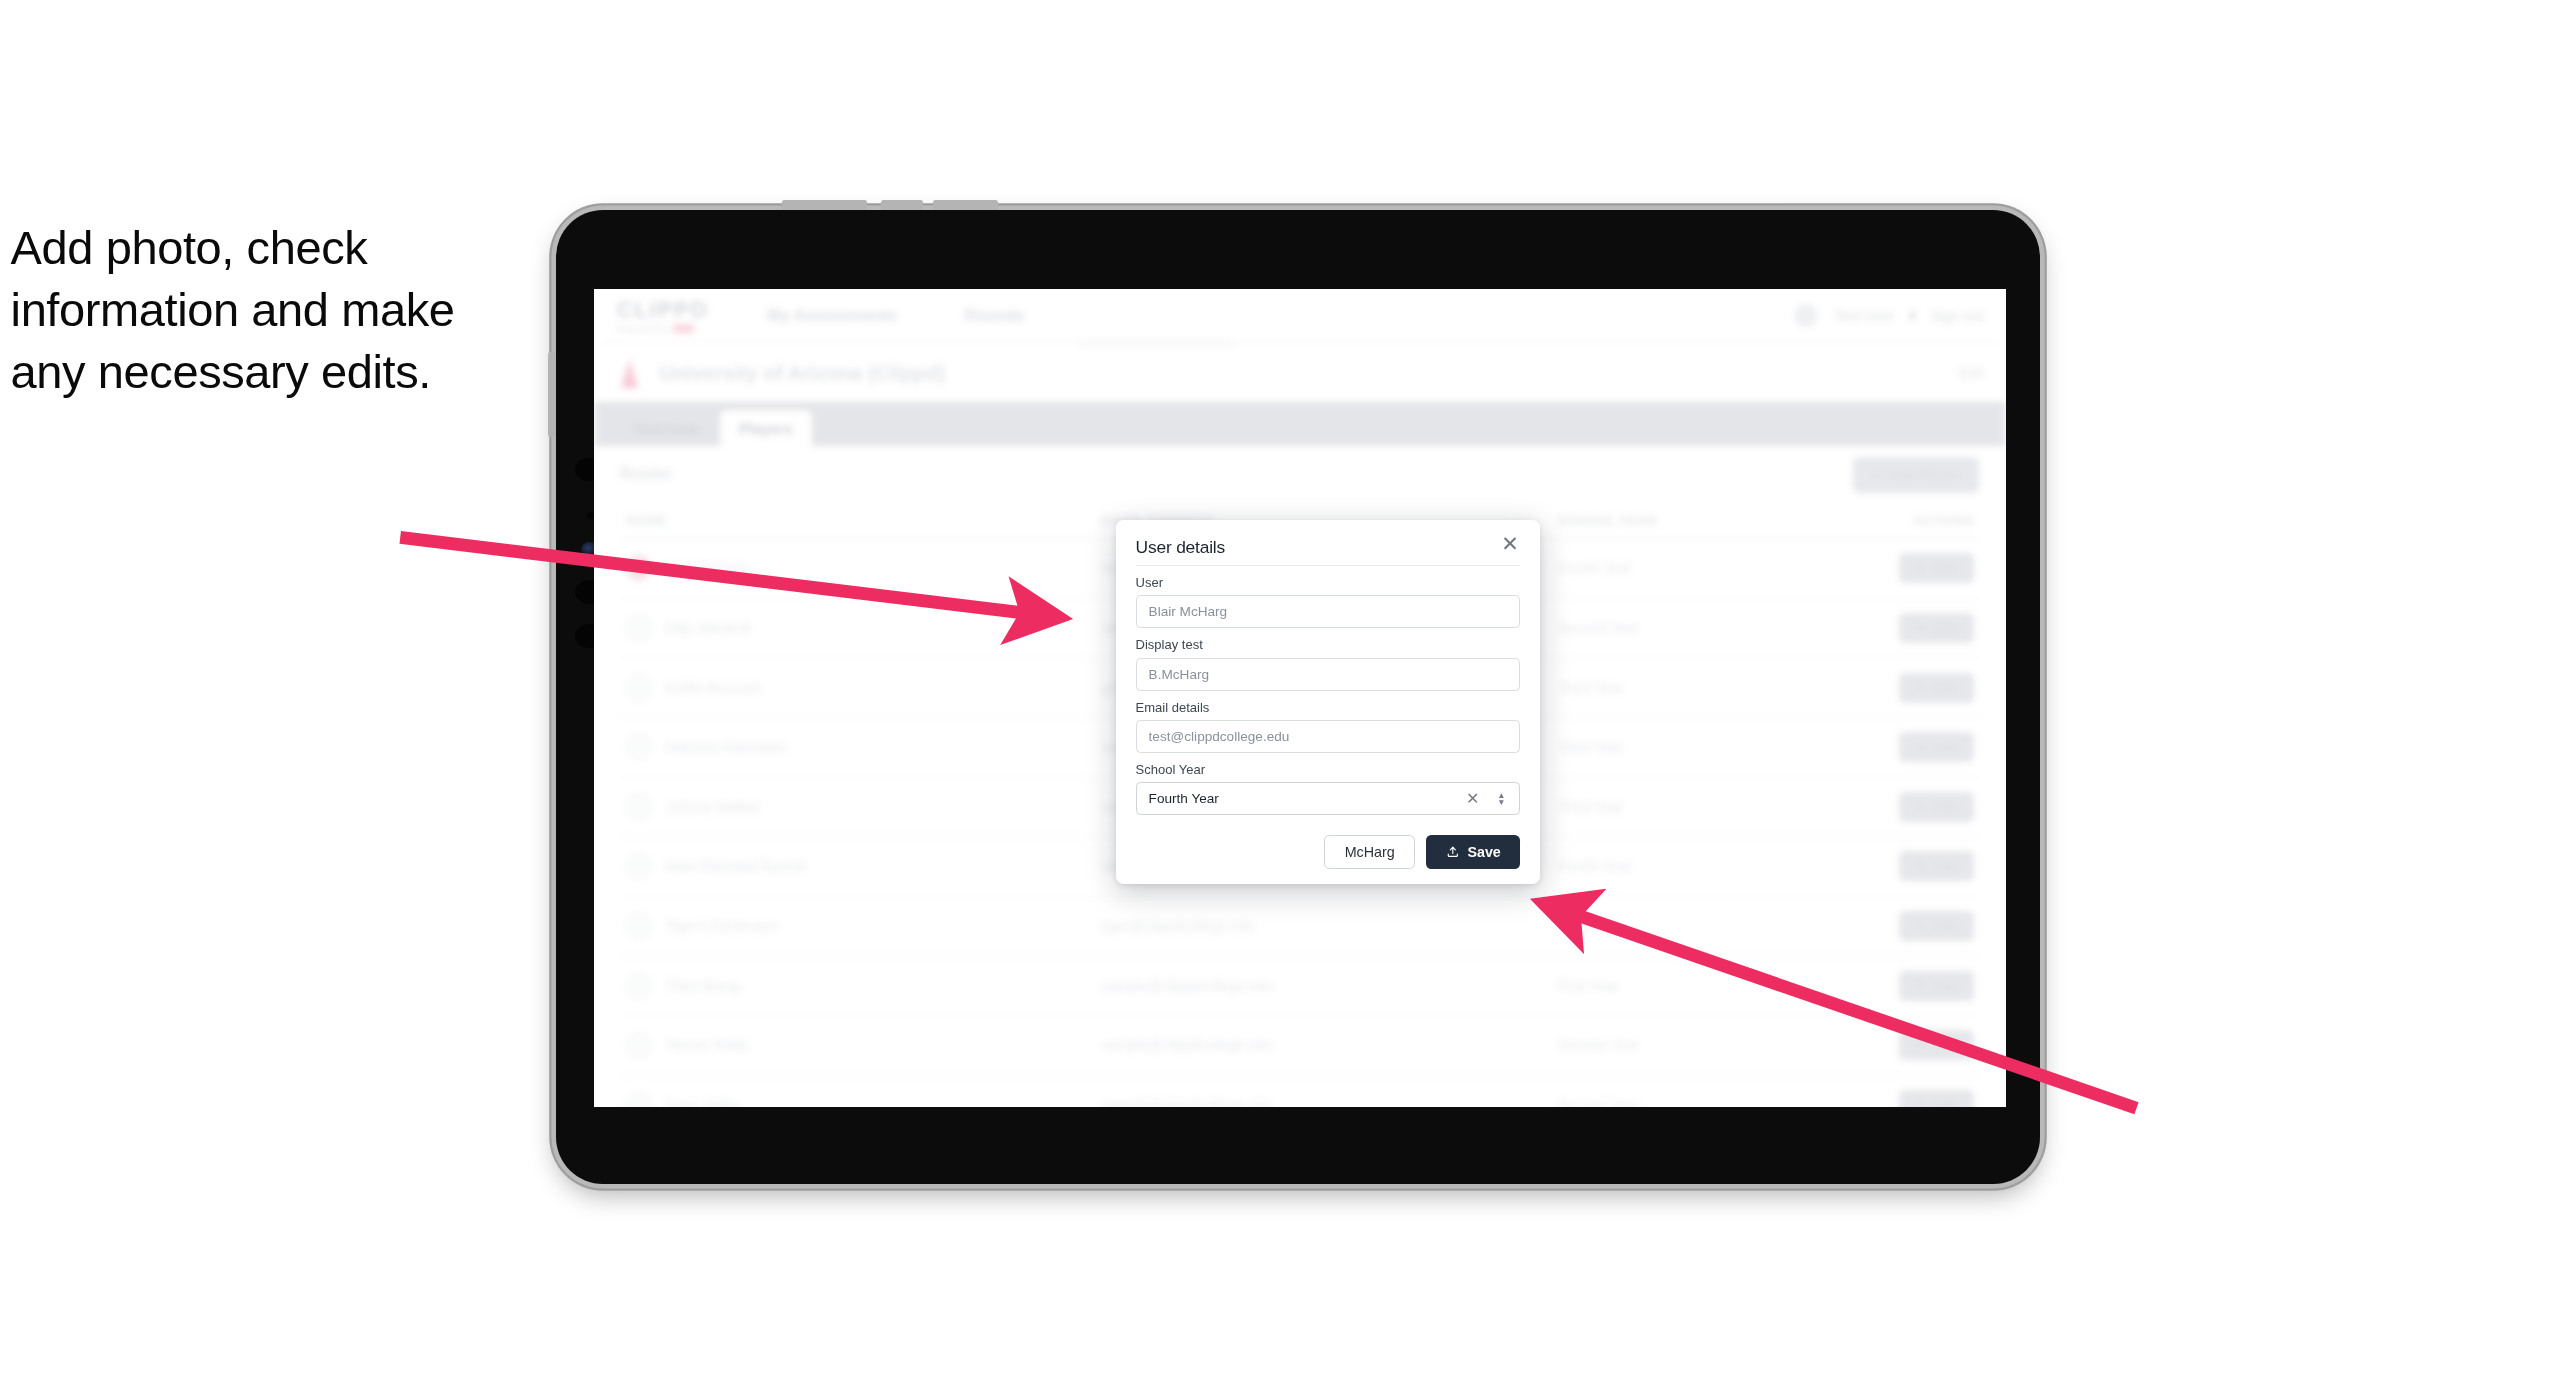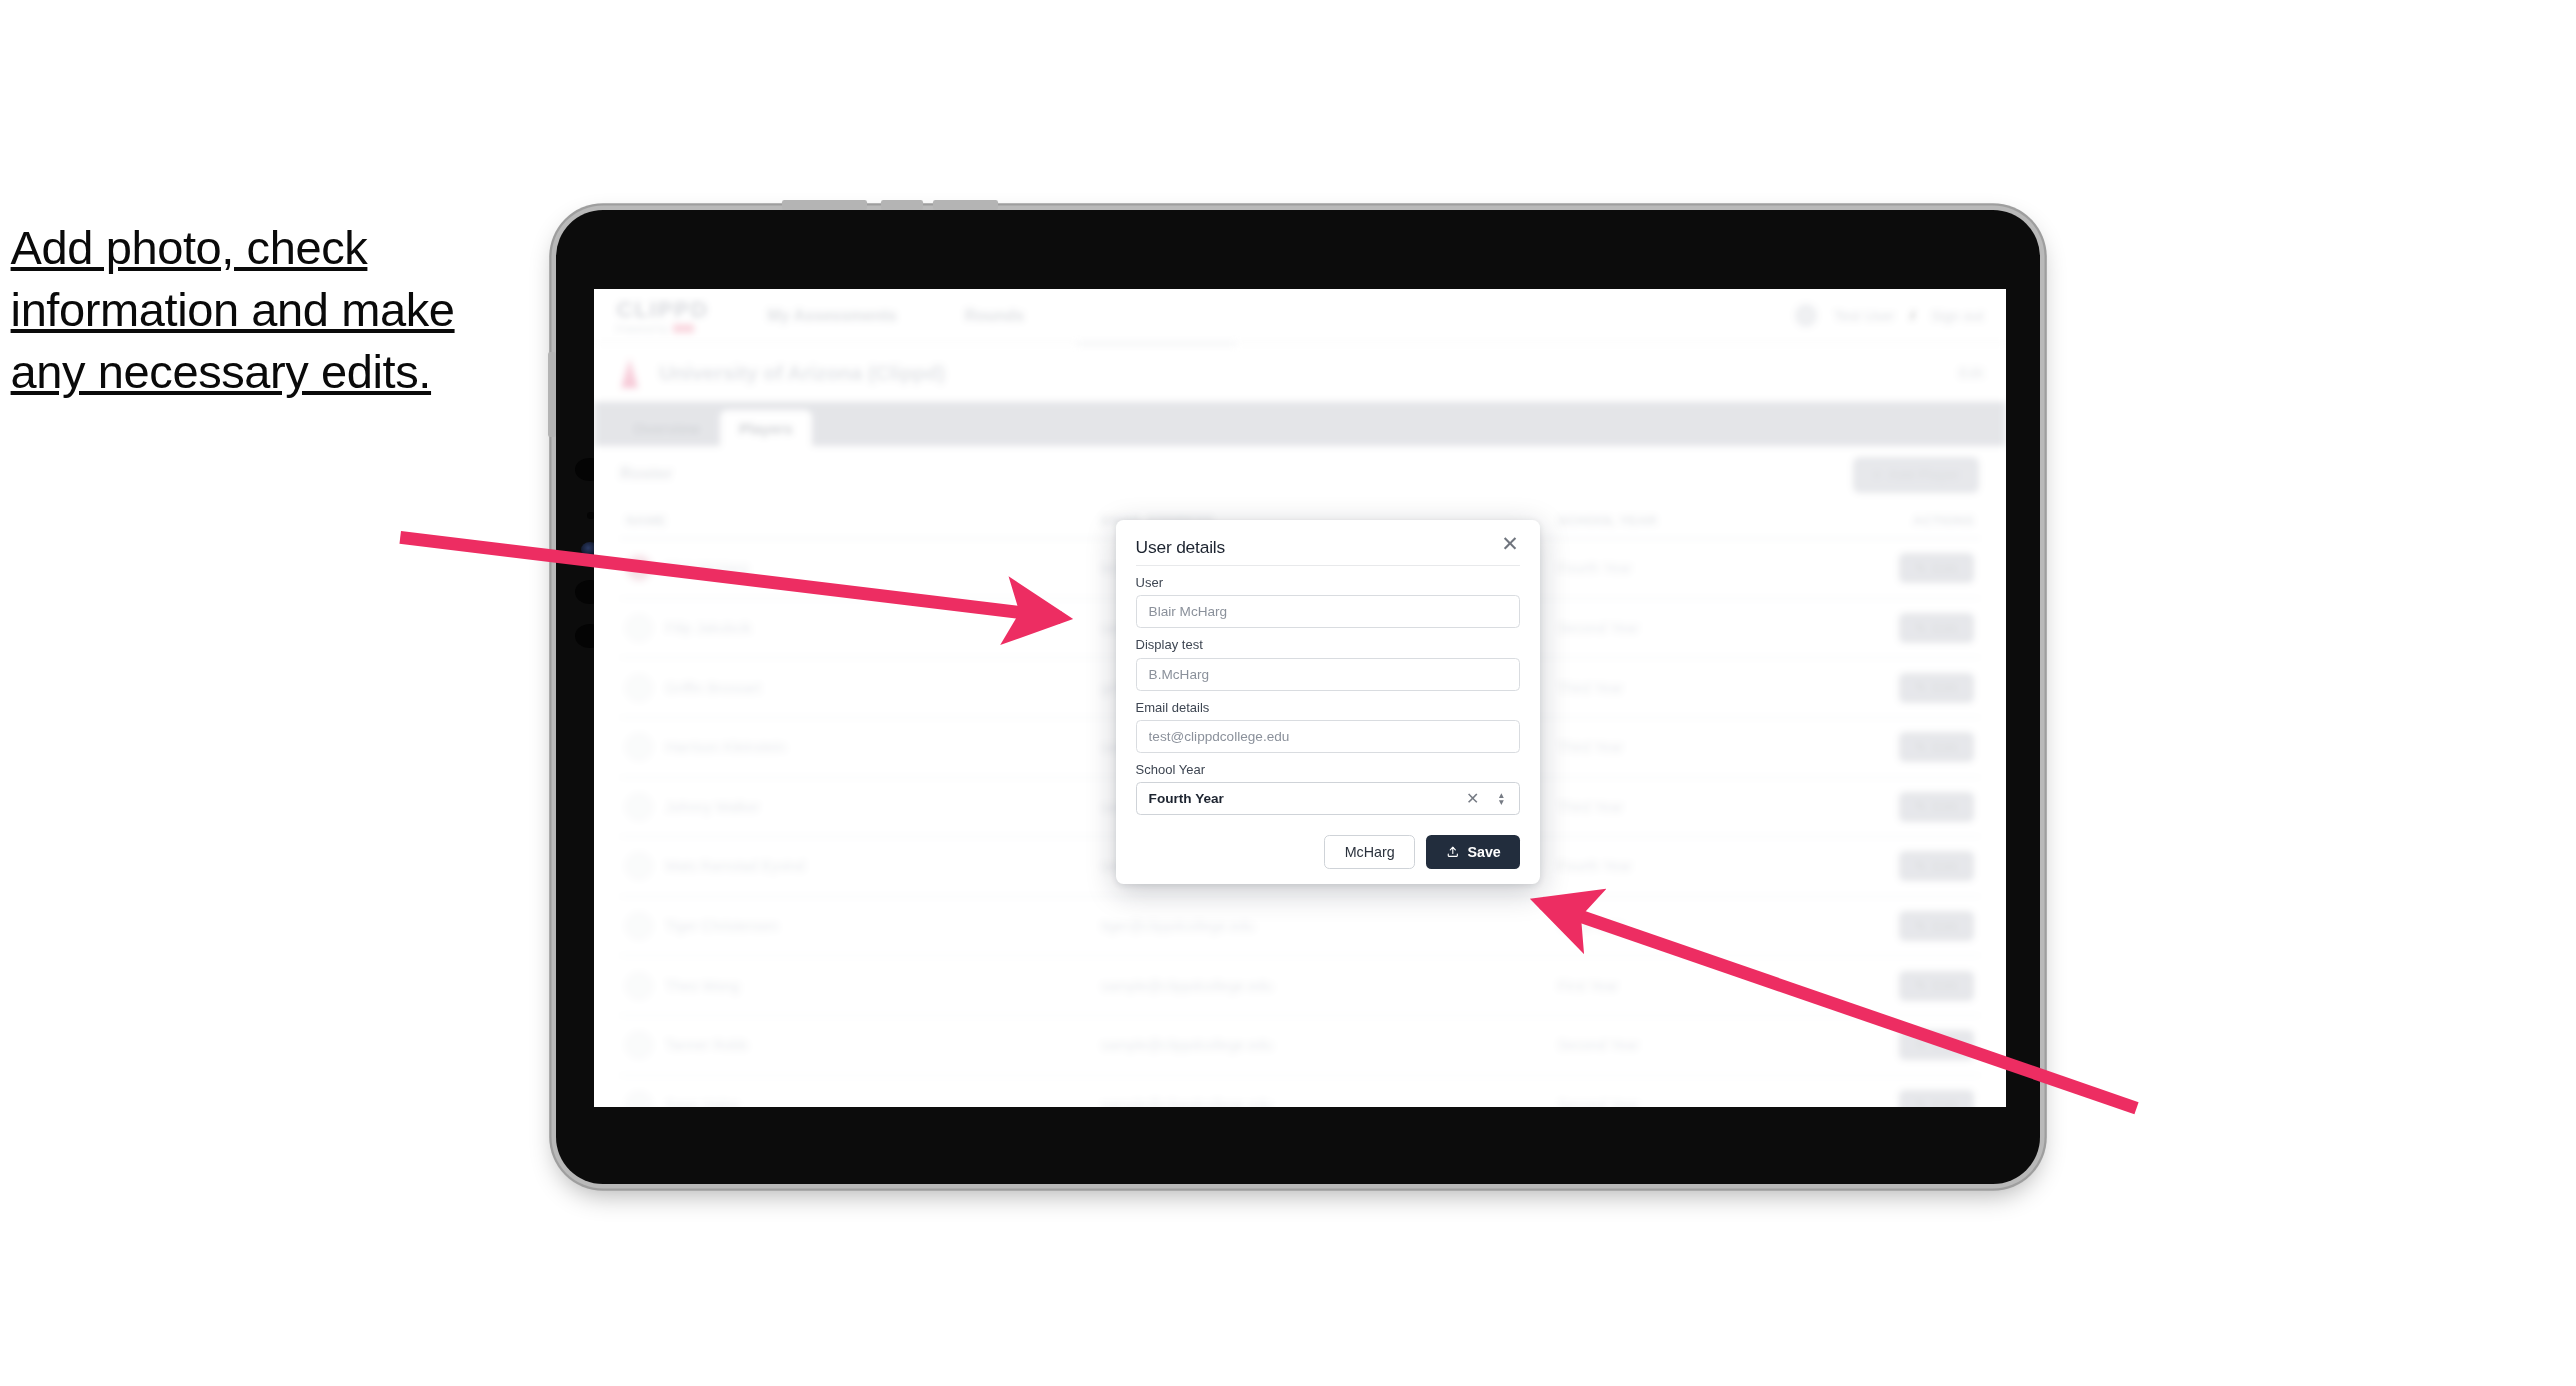--- a/index.html
+++ b/index.html
@@ -14,21 +14,21 @@
   
   .caption {
     position: absolute;
     color: #0a0a0a;
     font-size: 47px;
     line-height: 1.32;
     font-weight: 400;
     letter-spacing: -0.4px;
     white-space: pre-line;
   }
-  #caption-left  { left: 10.6px;  top: 217px; width: 521px; text-decoration: underline; }
+  #caption-left  { left: 10.6px;  top: 217px; width: 521px; }
   #caption-right { left: 2177px; top: 1028px; width: 393px; }
   .caption b { font-weight: 700; }
 
   
   #tablet {
     position: absolute;
     left: 556px; top: 210px;
     width: 1484px; height: 974px;
     background: #0c0c0c;
     border-radius: 47px;
@@ -203,21 +203,21 @@
   .field-input {
     width: 100%; height: 33px; border: 0.8px solid #d9dce0; border-radius: 4.5px;
     background: #fff; font-size: 13.6px; color: #8b919b; padding: 0 12px;
     font-family: inherit; outline: none;
   }
   .field-input::placeholder { color: #8b919b; }
   #select-wrap { position: relative; }
   #select-value {
     width: 100%; height: 33px; border: 0.8px solid #cfd3d8; border-radius: 4.5px;
     background: #fff; font-size: 13.6px; color: #1d2430; padding: 0 65px 0 12px;
-    display: flex; align-items: center; font-weight: 700;
+    display: flex; align-items: center; font-weight: 400;
   }
   #select-clear {
     position: absolute; right: 41px; top: 50%; transform: translateY(-50%);
     font-size: 16px; color: #767b84; line-height: 1; cursor: pointer; font-weight: 300;
   }
   #select-chev {
     position: absolute; right: 15px; top: 50%; transform: translateY(-50%);
     display: flex; flex-direction: column; gap: 1.5px; color: #767b84; cursor: pointer;
   }
   #select-chev span { font-size: 8.3px; line-height: 6px; }

